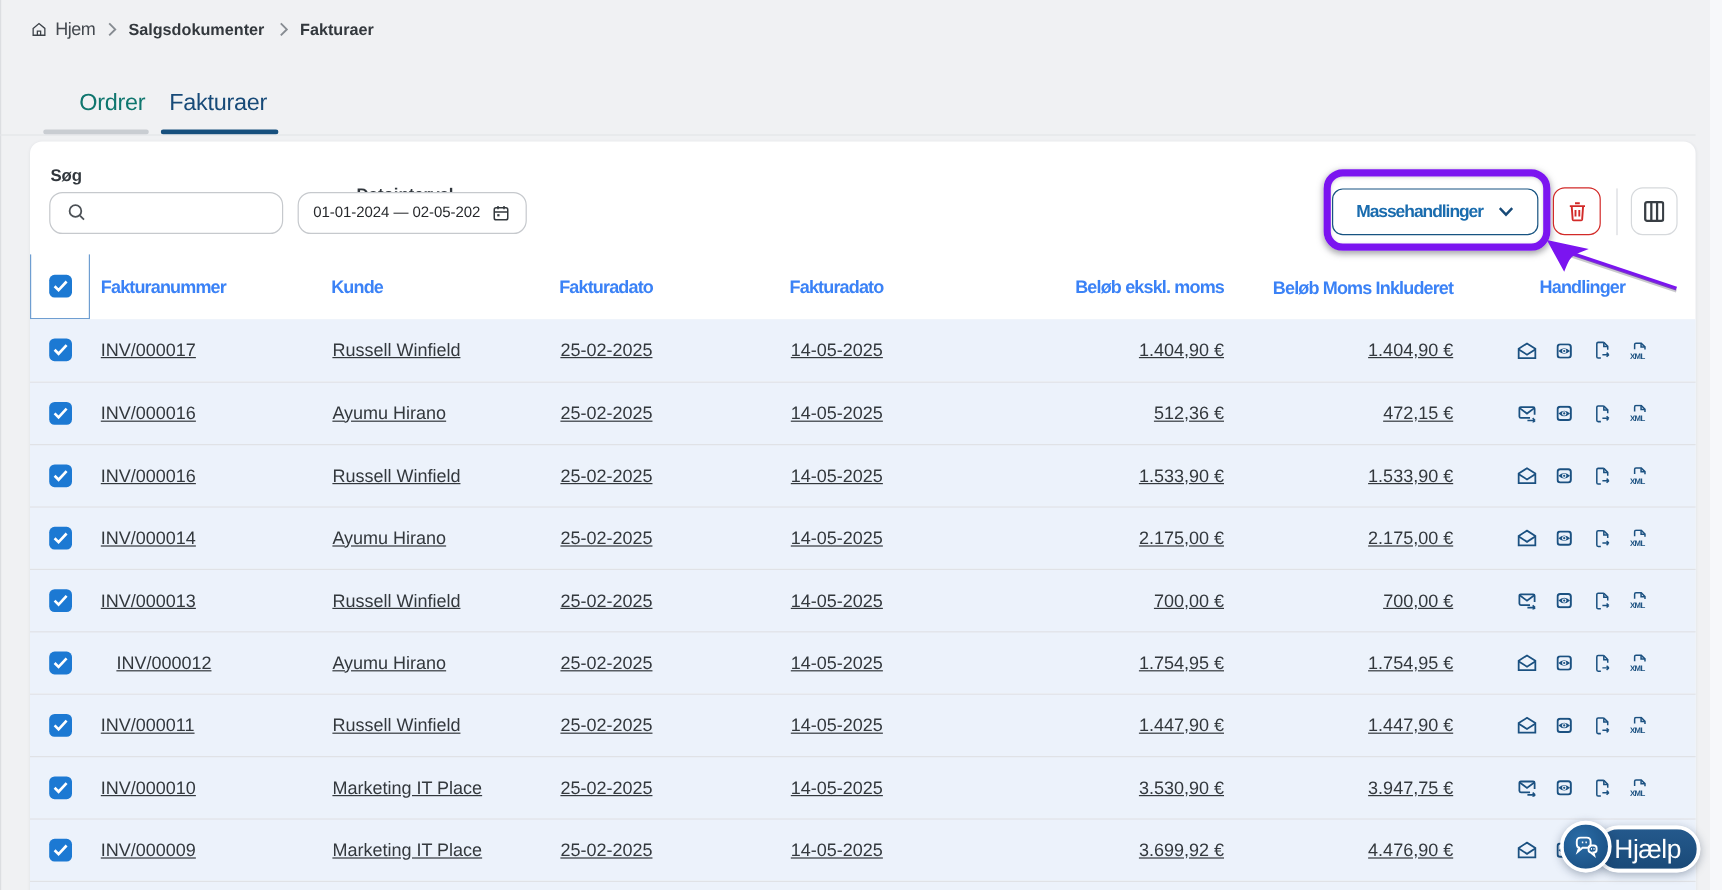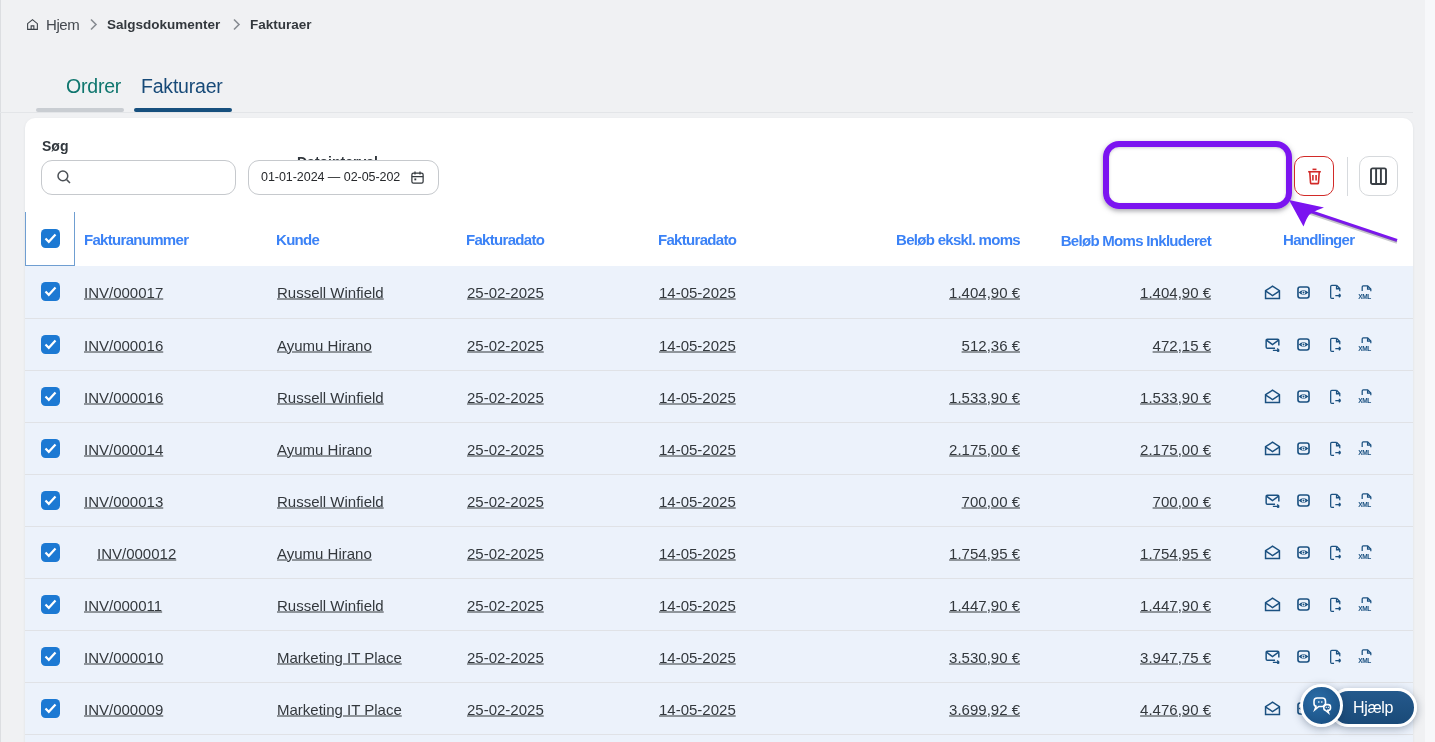--- a/index.html
+++ b/index.html
@@ -61,21 +61,21 @@
     display:flex; align-items:center; justify-content:center;
   }
   .icons { position:absolute; top:50%; transform:translateY(-50%); display:flex; }
   .ic { width:31px; display:flex; align-items:center; justify-content:center; }
 
   
   .help-pill {
     position:absolute; left:1329px; top:688px; width:88px; height:39px;
     background:linear-gradient(180deg,#24598c,#1a4a78);
     border:3px solid #fff; border-radius:20px;
-    color:#fff; font-size:16px; letter-spacing:-0.4px; display:flex; align-items:center; justify-content:center;
+    color:#fff; font-size:22px; letter-spacing:-0.4px; display:flex; align-items:center; justify-content:center;
     box-shadow:0 2px 8px rgba(20,40,70,0.35);
   }
   .help-circle {
     position:absolute; left:1300px; top:684px; width:43px; height:43px;
     background:radial-gradient(circle at 38% 35%, #2a6da8, #17497a);
     border:3px solid #fff; border-radius:50%;
     display:flex; align-items:center; justify-content:center;
     box-shadow:0 2px 8px rgba(20,40,70,0.35);
   }
   .rstrip { position:absolute; right:0; top:0; width:10px; height:742px; background:#f7f8fa; }
@@ -117,20 +117,25 @@
   <div class="inp" style="left:223px; top:42px; width:191px;"></div>
   <span class="abs" style="left:236px; top:52px; font-size:12.5px; letter-spacing:-0.05px; color:#26282b;">01-01-2024 — 02-05-202</span>
   <svg class="abs" style="left:385px; top:52px;" width="15" height="15" viewBox="0 0 24 24" fill="none" stroke="#33383d" stroke-width="2">
       <rect x="3" y="5" width="18" height="16" rx="2.5"></rect>
       <path d="M8 2.5 V7 M16 2.5 V7 M3 10.5 H21"></path>
       <rect x="7" y="13.5" width="3" height="3" fill="#33383d" stroke="none"></rect>
     </svg>
 
 
   <div class="purplebox" style="left:1078px; top:23px; width:189px; height:68px;"></div>
+  <div class="btn-outline" style="left:1085px; top:39px; width:172px; height:39px;">Massehandlinger
+    <svg width="14" height="9" viewBox="0 0 14 9" fill="none" stroke="#174a78" stroke-width="2">
+        <path d="M1.8 1.5 L7 6.9 L12.2 1.5"></path>
+      </svg>
+  </div>
 
   <div class="iconbtn" style="left:1269px; top:38px; width:40px; height:40px; border:1px solid #d22a28;">
     <svg width="19" height="19" viewBox="0 0 24 24" fill="none" stroke="#d22a28" stroke-width="2">
         <path d="M4 6 H20"></path>
         <path d="M9.5 3 H14.5"></path>
         <path d="M6 6 L7 20 Q7.1 21 8 21 H16 Q16.9 21 17 20 L18 6"></path>
         <path d="M10 10 V17 M14 10 V17"></path>
       </svg>
   </div>
   <div class="abs" style="left:1322px; top:39px; width:1px; height:39px; background:#d7dade;"></div>

